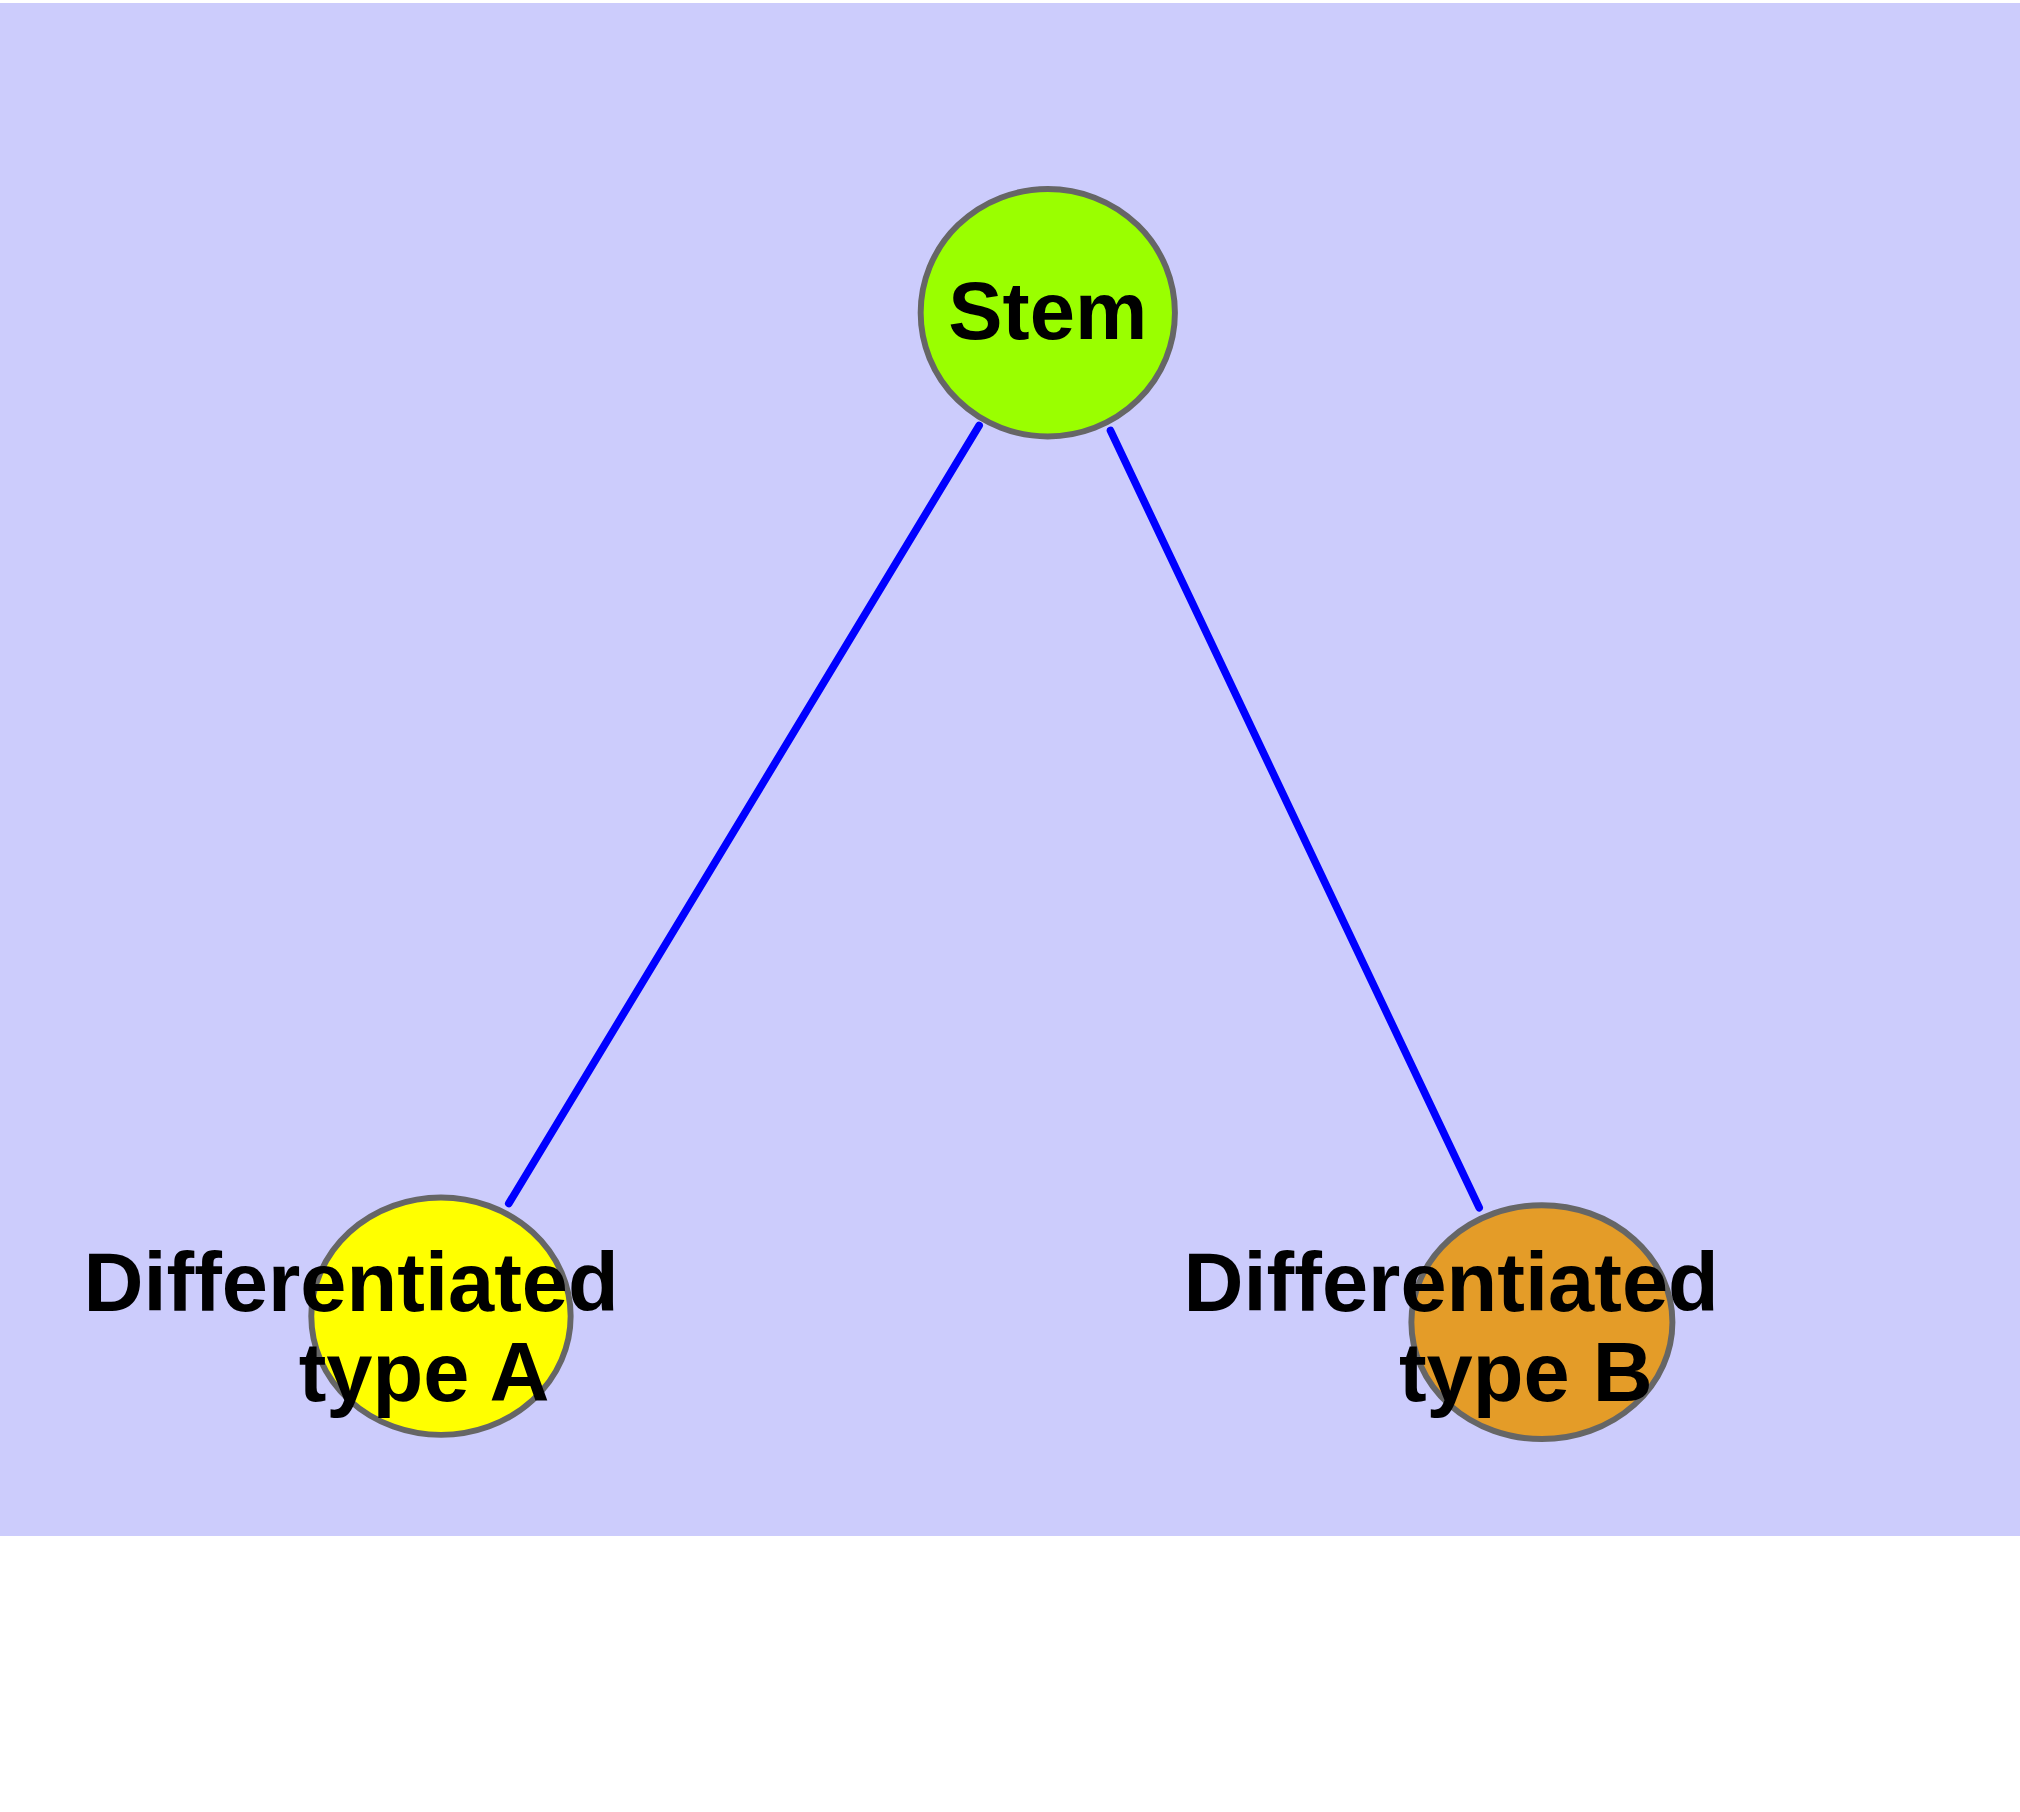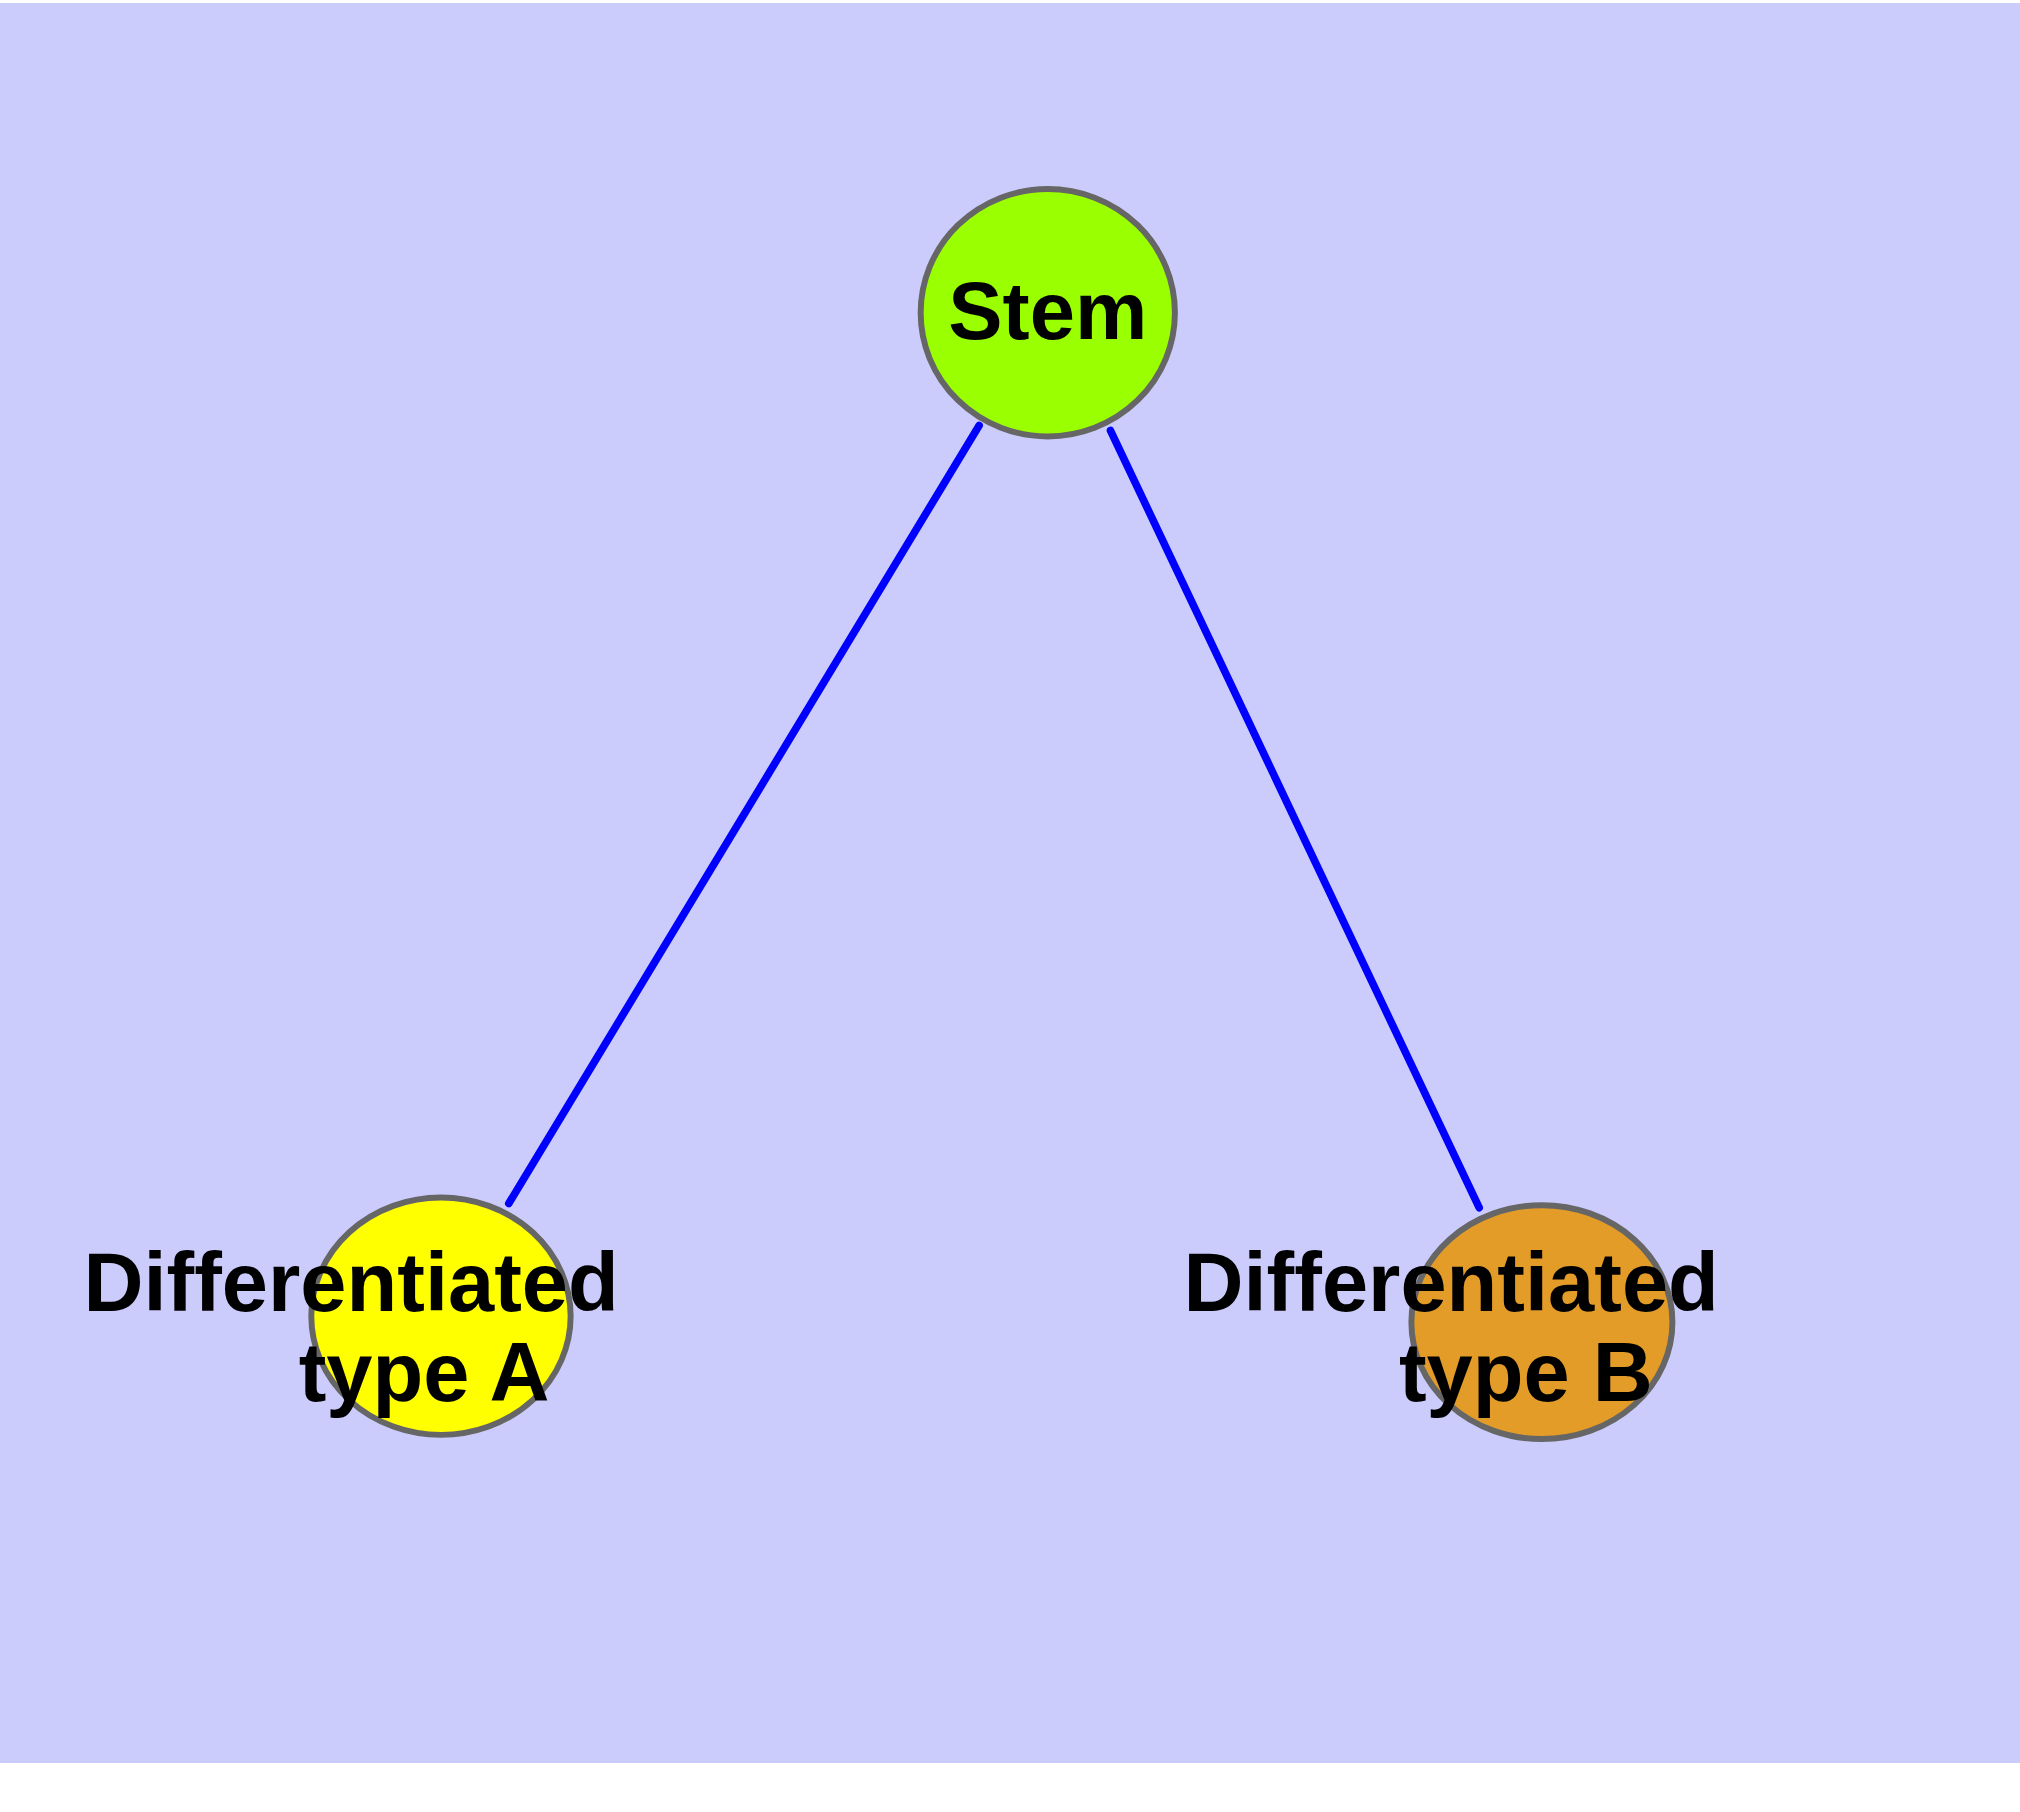--- a/index.html
+++ b/index.html
@@ -3,21 +3,21 @@
 <meta charset="utf-8">
 <style>
   html, body {
     margin: 0;
     padding: 0;
     background: #ffffff;
   }
   #canvas {
     position: relative;
     width: 2021px;
-    height: 1763px;
+    height: 1536px;
     background: #ffffff;
     overflow: hidden;
   }
   #plot-area {
     position: absolute;
     left: 0;
     top: 3.4px;
     width: 2021px;
     height: 1809px;
     background: #ccccfc;

